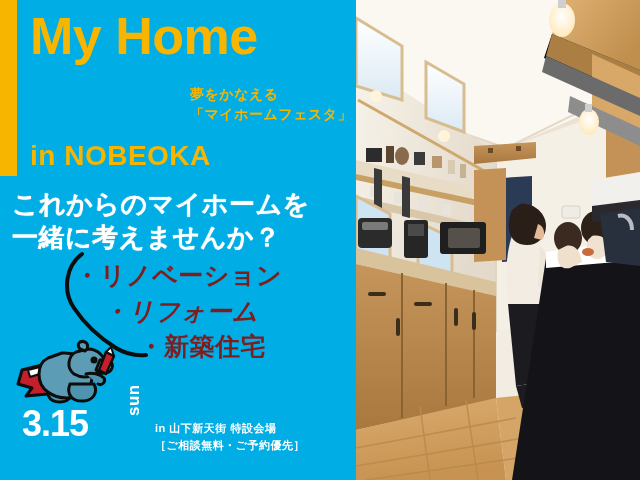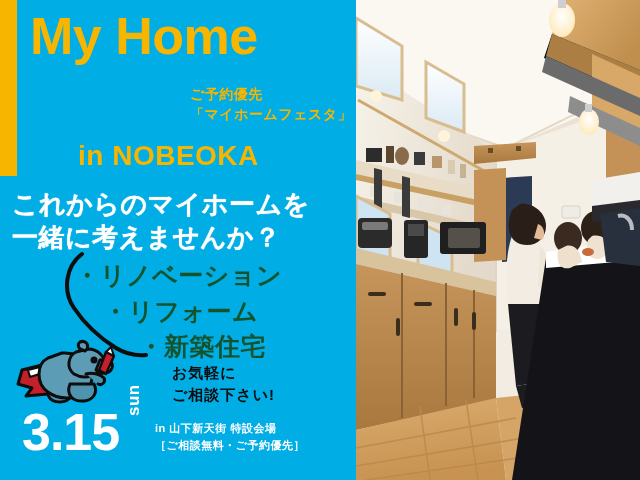--- a/index.html
+++ b/index.html
@@ -62,50 +62,49 @@
 
   .brand-sub {
     position: absolute;
     left: 30px;
     top: 140px;
     color: #F7B500;
     font-weight: 700;
     font-size: 28px;
     letter-spacing: 0.5px;
     white-space: nowrap;
-    margin-left: 48px;
   }
 
   .headline {
     position: absolute;
     left: 12px;
     top: 188px;
     color: #ffffff;
     font-weight: 700;
     font-size: 26px;
     line-height: 1.28;
     letter-spacing: 0.5px;
     white-space: nowrap;
     text-shadow: 0 0 1px #ffffff;
   }
 
   .bullets {
     position: absolute;
     left: 0;
     top: 258px;
     width: 300px;
-    color: #14532d;
+    color: #7f1d1d;
     font-weight: 700;
     font-size: 25px;
     line-height: 1.42;
     text-align: right;
     letter-spacing: 0.5px;
   }
   .bullets .b1 { padding-right: 18px; }
-  .bullets .b2 { padding-right: 42px; }
+  .bullets .b2 { padding-right: 42px; font-style: italic; }
   .bullets .b3 { padding-right: 34px; }
 
   .callout {
     position: absolute;
     left: 172px;
     top: 362px;
     color: #0d0d0d;
     font-weight: 700;
     font-size: 15px;
     line-height: 1.45;
@@ -130,21 +129,21 @@
     height: 86px;
   }
 
   
   .date-block {
     position: absolute;
     left: 22px;
     top: 406px;
     color: #ffffff;
     font-weight: 700;
-    font-size: 52px;
+    font-size: 36px;
     line-height: 1;
     letter-spacing: -1px;
     white-space: nowrap;
   }
   .date-dow {
     position: absolute;
     left: 124px;
     top: 416px;
     color: #ffffff;
     font-weight: 700;
@@ -183,45 +182,41 @@
 
   <div id="left-panel">
 
     <div class="accent-bar"></div>
 
     <div class="brand-block">
       <div class="brand-line l1">My Home</div>
     </div>
 
     <div class="tagline">
-      <div>ご予約優先</div>
+      <div>夢をかなえる</div>
       <div>「マイホームフェスタ」</div>
     </div>
 
     <div class="brand-sub">in NOBEOKA</div>
 
     <div class="headline">
       <div>これからのマイホームを</div>
       <div>一緒に考えませんか？</div>
     </div>
 
     <svg id="tail-svg" viewBox="0 0 200 150">
       <path d="M82 4 C 66 16, 62 40, 74 58 C 86 76, 100 88, 116 98 C 126 104, 136 106, 146 105" fill="none" stroke="#0d0d0d" stroke-width="4" stroke-linecap="round"></path>
     </svg>
 
     <div class="bullets">
       <div class="b1">・リノベーション</div>
       <div class="b2">・リフォーム</div>
       <div class="b3">・新築住宅</div>
     </div>
 
-    <div class="callout">
-      <div>お気軽に</div>
-      <div>ご相談下さい!</div>
-    </div>
 
     <svg id="mascot" viewBox="0 0 120 86">
       <g stroke="#0d0d0d" stroke-width="3" stroke-linejoin="round" stroke-linecap="round">
 
         <path d="M40 40 L8 48 L4 62 L18 66 L12 74 L34 72 L44 58 Z" fill="#C3202B"></path>
         <path d="M14 48 L30 44 L32 50 L16 55 Z" fill="#ffffff" stroke-width="2"></path>
 
         <path d="M38 62 C 30 70, 34 80, 46 80 C 56 80, 60 72, 58 64 Z" fill="#4E94AE"></path>
 
         <path d="M34 36 C 22 42, 22 62, 34 70 C 44 78, 62 78, 72 70 C 78 64, 80 52, 76 44

